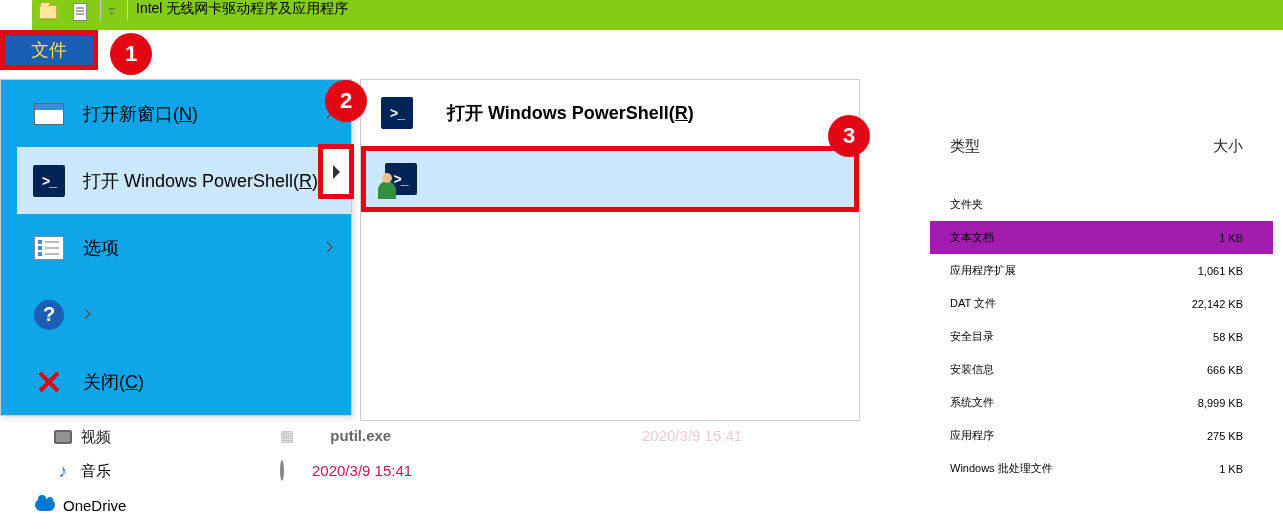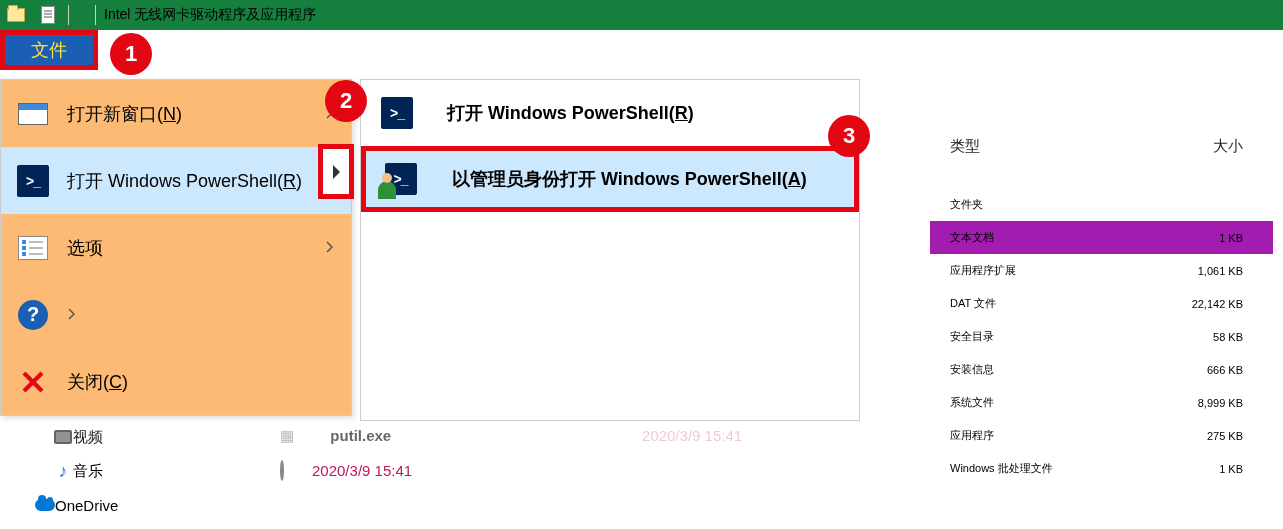--- a/index.html
+++ b/index.html
@@ -1,39 +1,39 @@
 <!DOCTYPE html>
 <html><head>
 <meta charset="utf-8">
 <style>
   * { box-sizing: border-box; margin: 0; padding: 0; font-family: "Microsoft YaHei", "Segoe UI", sans-serif; }
   body { background: #fff; width: 1283px; height: 529px; overflow: hidden; position: relative; font-size: 14px; color: #000; }
 
   
-  .title-bar { height: 30px; display: flex; align-items: center; background: #15803d; }
+  .title-bar { height: 30px; display: flex; align-items: flex-start; background: #84cc16; margin-left: 32px; }
   .title-icon { width: 24px; height: 24px; margin: 0 4px; display: flex; align-items: center; justify-content: center; }
   .folder-glyph { width: 18px; height: 14px; background: #ffe79e; border: 1px solid #d0a442; border-radius: 1px; position: relative; }
   .folder-glyph::before { content:""; position:absolute; top:-4px; left:0; width:8px; height:4px; background:#ffe79e; border:1px solid #d0a442; border-bottom:none; border-radius:1px 1px 0 0; }
   .doc-glyph { width:14px; height:18px; background:#fff; border:1px solid #888; position:relative; }
   .doc-glyph::after { content:""; position:absolute; top:3px; left:2px; right:2px; height:2px; background:#aaa; box-shadow:0 3px 0 #aaa,0 6px 0 #aaa; }
   .qat-sep { width:1px; height:20px; background:#ccc; margin:0 4px; }
   .qat-drop { width:14px; height:24px; display:flex; align-items:center; justify-content:center; color:#555; cursor:pointer; }
   .qat-drop svg { width:8px; height:8px; }
   .title-sep { width:1px; height:20px; background:#ccc; margin:0 8px; }
   .title-text { font-size:14px; color:#000; }
 
   
   .file-tab-row { height:40px; display:flex; align-items:stretch; }
   .file-tab { background:#1a5fb4; color:#fde047; width:88px; display:flex; align-items:center; justify-content:center; font-size:18px; cursor:pointer; border:5px solid #e30613; box-sizing:content-box; position:relative; }
 
   
   .anno { position:absolute; width:42px; height:42px; background:#e30613; border-radius:50%; display:flex; align-items:center; justify-content:center; color:#fff; font-weight:bold; font-size:22px; z-index:100; pointer-events:none; }
 
   
-  .file-menu { position:absolute; top:79px; left:0; width:352px; background:#fdba74; border:1px solid #ccc; box-shadow:2px 2px 6px rgba(0,0,0,0.15); z-index:20; }
+  .file-menu { position:absolute; top:79px; left:0; width:352px; background:#0ea5e9; border:1px solid #ccc; box-shadow:2px 2px 6px rgba(0,0,0,0.15); z-index:20;padding-left:16px; }
   .menu-item { display:flex; align-items:center; height:67px; padding:0 14px; cursor:pointer; position:relative; }
   .menu-item.selected { background:#cce8ff; }
   .menu-icon { width:36px; height:36px; margin-right:16px; display:flex; align-items:center; justify-content:center; flex-shrink:0; }
   .menu-label { font-size:18px; flex:1; }
   .menu-label u { text-decoration: underline; }
   .menu-arrow { width:12px; color:#555; }
   .menu-arrow svg { width:8px; height:12px; }
 
   
   .ps-icon { width:32px; height:32px; background:#012456; display:flex; align-items:center; justify-content:center; color:#fff; font-weight:bold; font-size:14px; border-radius:2px; }
@@ -82,21 +82,21 @@
 
   
   .file-rows { position:absolute; top:418px; left:280px; width:640px; }
   .frow { display:flex; align-items:center; height:35px; font-size:15px; }
   .frow .ficon { width:24px; margin-right:8px; color:#888; }
   .frow .fname { width:330px;font-weight:bold; }
   .frow .fdate { flex:1; color:#be185d; }
 
   
   .nav-tree { position:absolute; top:420px; left:35px; width:220px; }
-  .nav-item { display:flex; align-items:center; height:34px; font-size:15px; cursor:pointer; }
+  .nav-item { display:flex; align-items:center; height:34px; gap:8px; font-size:15px; cursor:pointer; }
   .nav-item .glyph { width:20px; display:flex; justify-content:center; }
 
   .onedrive-icon { width:20px; height:12px; background:#0078d4; border-radius:6px; position:relative; }
   .onedrive-icon::before { content:""; position:absolute; top:-4px; left:3px; width:8px; height:8px; background:#0078d4; border-radius:50%; }
   .onedrive-icon::after { content:""; position:absolute; top:-2px; right:2px; width:6px; height:6px; background:#0078d4; border-radius:50%; }
 
   .note-icon { color:#1a73e8; font-size:18px; }
   .video-icon { width:18px; height:14px; background:#555; position:relative; border-radius:2px; }
   .video-icon::after { content:""; position:absolute; top:2px; left:2px; right:2px; bottom:2px; background:#888; }
 
@@ -195,21 +195,20 @@
       </div>
     <span class="sub-label"><span>打开 Windows PowerShell(</span><u>R</u><span>)</span></span>
   </div>
   <div class="sub-item highlight">
     <div class="menu-icon admin-badge">
       <div class="ps-icon">
           <span>&gt;_</span>
         </div>
       <div class="admin-head"></div>
     </div>
-    <span class="sub-label"><span>以管理员身份打开 Windows PowerShell(</span><u>A</u><span>)</span></span>
   </div>
 </div>
 <div class="anno" style="top:115px; left:828px;">
     <span>3</span>
   </div>
 
 <div class="right-cols">
   <div class="col-headers">
     <div class="col-h1">类型</div>
     <div class="col-h2">大小</div>

